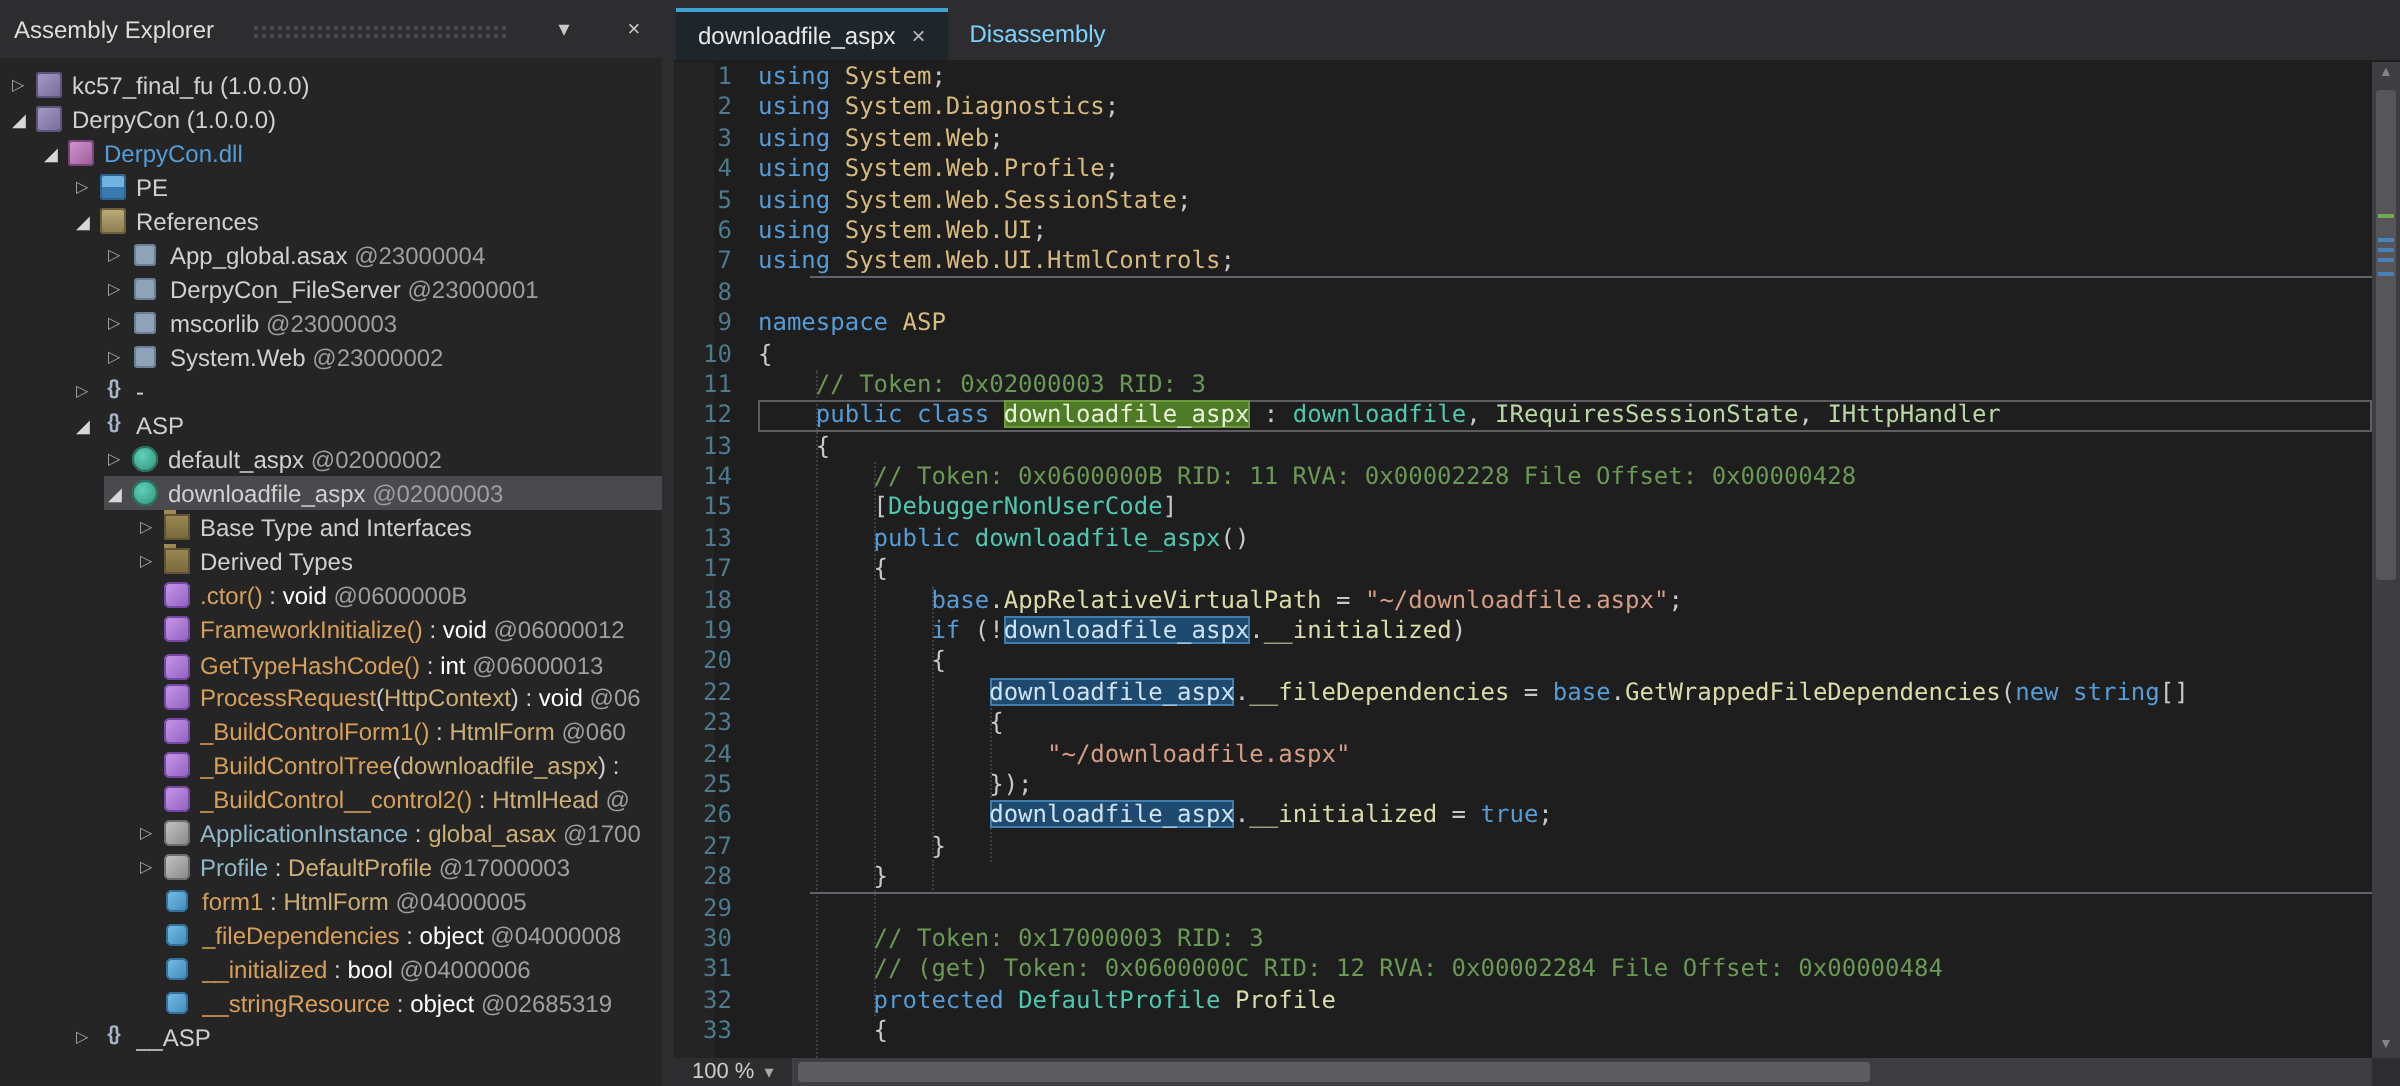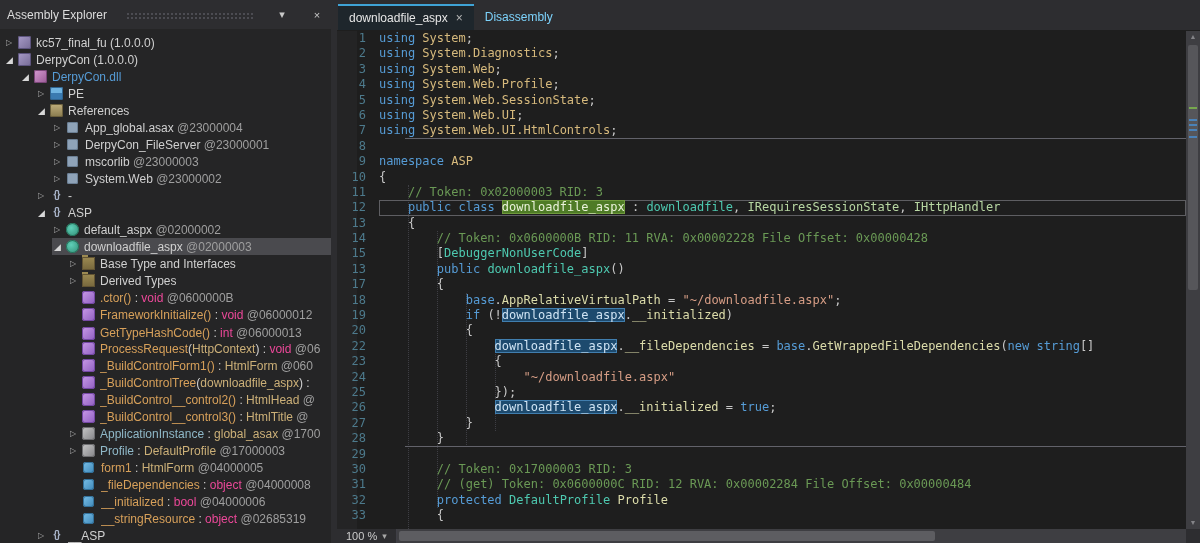--- a/index.html
+++ b/index.html
@@ -33,21 +33,21 @@
   .ic-class-icon      { background:radial-gradient(circle at 40% 38%,#5fd0b8,#2f8a72); border-radius:50%; box-shadow:inset 0 0 0 1px #267059; }
   .ic-folder-icon     { background:linear-gradient(180deg,#9c8a52,#76673c); box-shadow:inset 0 0 0 1px #625433; border-radius:1px; }
   .ic-folder-icon::before { content:""; position:absolute; top:-2px; left:0; width:6px; height:2px; background:#9c8a52; }
   .ic-method-icon     { background:linear-gradient(135deg,#c99ae8,#8f5fc0); box-shadow:inset 0 0 0 1px #7548a5; border-radius:3px; }
   .ic-property-icon   { background:linear-gradient(135deg,#c8c8c8,#848488); box-shadow:inset 0 0 0 1px #6d6d70; border-radius:3px; }
   .ic-field-icon      { background:linear-gradient(135deg,#79c0e8,#3f88b8); box-shadow:inset 0 0 0 1px #33719a; border-radius:3px; width:11px; height:11px; margin:1px 7px 1px 1px; }
 
   
   .tc-d   { color:#d0d0d0; }
   .tc-a   { color:#9f9f9f; }
-  .tc-k   { color:#ec4899; }
+  .tc-k   { color:#ffffff; }
   .tc-m   { color:#d7a05a; }
   .tc-t   { color:#ccb078; }
   .tc-p   { color:#8fb8c8; }
   .tc-mod { color:#569cd6; }
 
   .splitter { width:6px; background:#2d2d30; flex:none; }
 
   
   .editor-panel { flex:1; position:relative; background:#1e1e1e; min-width:0; overflow:hidden; }
   .tab-bar { position:absolute; top:0; left:0; right:0; height:30px; background:#2d2d30;
@@ -255,27 +255,20 @@
             <span class="exp"></span>
             <span class="ic ic-method-icon"></span>
             <span class="ttext"><span class="tc-m">_BuildControlTree</span><span class="tc-d">(</span><span class="tc-t">downloadfile_aspx</span><span class="tc-d">) : </span></span>
           </div>
         </div>
         <div class="trow">
           <div class="trow-in" style="margin-left: 68px;">
             <span class="exp"></span>
             <span class="ic ic-method-icon"></span>
             <span class="ttext"><span class="tc-m">_BuildControl__control2()</span><span class="tc-d"> : </span><span class="tc-t">HtmlHead</span><span class="tc-d"> </span><span class="tc-a">@</span></span>
-          </div>
-        </div>
-        <div class="trow">
-          <div class="trow-in" style="margin-left: 68px;">
-            <span class="exp"></span>
-            <span class="ic ic-method-icon"></span>
-            <span class="ttext"><span class="tc-m">_BuildControl__control3()</span><span class="tc-d"> : </span><span class="tc-t">HtmlTitle</span><span class="tc-d"> </span><span class="tc-a">@</span></span>
           </div>
         </div>
         <div class="trow">
           <div class="trow-in" style="margin-left: 68px;">
             <span class="exp">▷</span>
             <span class="ic ic-property-icon"></span>
             <span class="ttext"><span class="tc-p">ApplicationInstance</span><span class="tc-d"> : </span><span class="tc-t">global_asax</span><span class="tc-d"> </span><span class="tc-a">@1700</span></span>
           </div>
         </div>
         <div class="trow">

